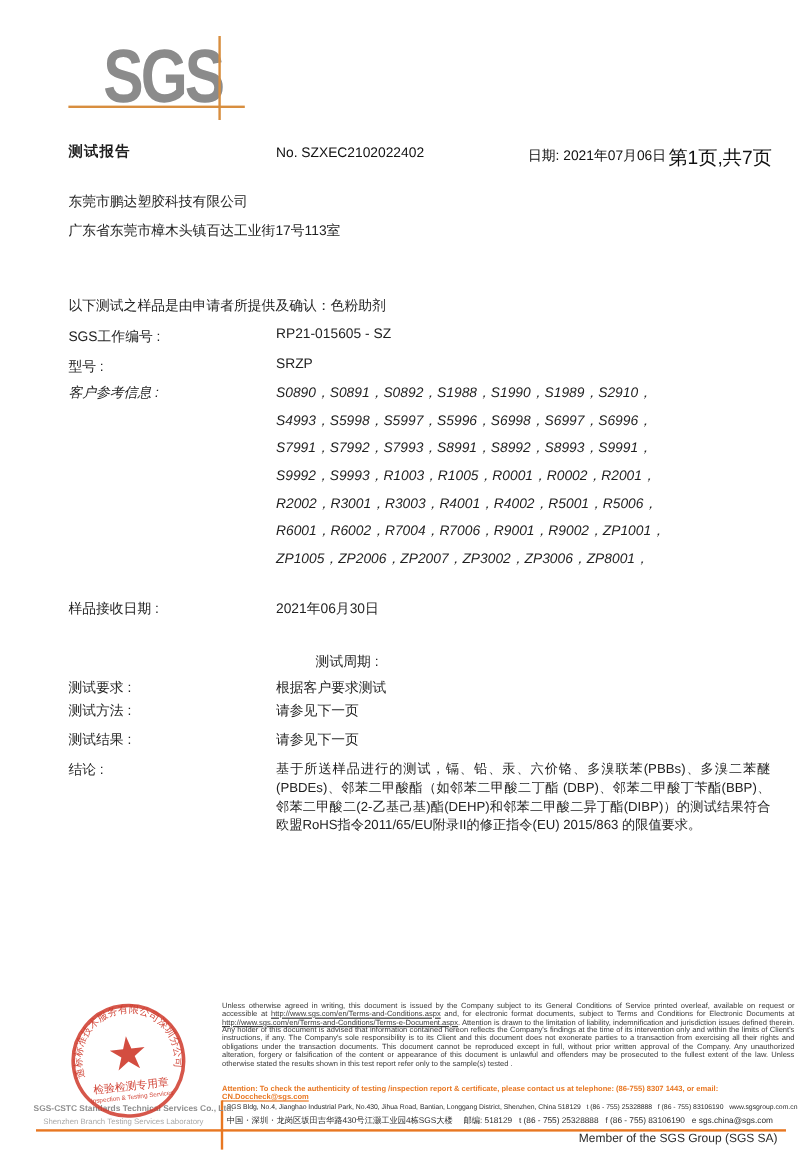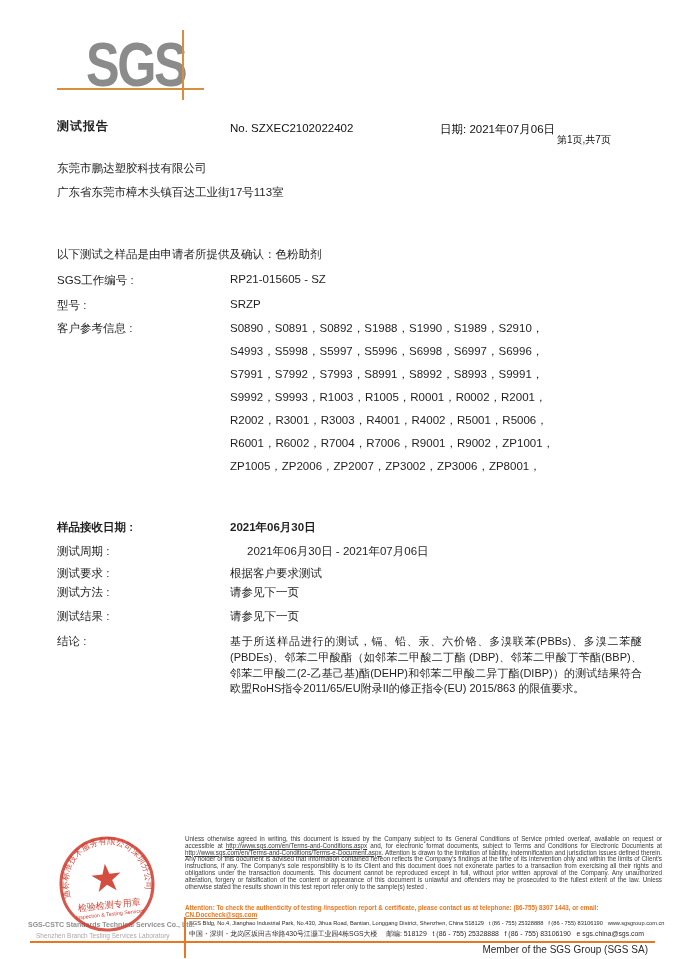--- a/index.html
+++ b/index.html
@@ -20,37 +20,37 @@
     color: #8b8b8b; letter-spacing: -3px;
     transform: scaleX(0.80); transform-origin: left top;
   }
   .logo-hline { left: 57px; top: 88px; width: 147px; height: 2px; background: #d88e3f; }
   .logo-vline { left: 182px; top: 30px; width: 2px; height: 70px; background: #d88e3f; }
 
   
   .doc-title   { left: 57px;  top: 118px; font-size: 12px; font-weight: bold; letter-spacing: 1px; }
   .h-report-no { left: 230px; top: 122px; font-size: 11.5px; color: #111; }
   .h-date      { left: 420px; top: 122px; font-size: 11.5px; color: #111; margin-left: 20px; }
-  .h-pages     { left: 557px; top: 122px; font-size: 10px; color: #111; margin-top: 11px; }
+  .h-pages     { left: 557px; top: 122px; font-size: 16px; color: #111; }
 
   
   .company-name { left: 57px; top: 161px; font-size: 11.5px; }
   .company-addr { left: 57px; top: 185px; font-size: 11.5px; }
 
   .intro { left: 57px; top: 247px; font-size: 11.5px; }
 
   
   .row { left: 57px; width: 585px; display: flex; font-size: 11.5px; justify-content: center; }
   .row .lbl { width: 173px; flex: none; }
   .row .val { flex: 1; }
   .r-work    { top: 273px; }
   .r-model   { top: 298px; }
   .r-ref     { top: 317px; }
-  .r-ref .lbl, .r-ref .ref-line { line-height: 23px; }
-  .r-receive { top: 520px; font-weight: bold; }
+  .r-ref .lbl, .r-ref .ref-line { line-height: 23px; font-style: italic; }
+  .r-receive { top: 500px; }
   .r-period  { top: 544px; gap: 17px; }
   .r-require { top: 566px; }
   .r-method  { top: 585px; }
   .r-result  { top: 609px; }
   .r-conclusion { top: 634px; }
   .r-conclusion .val { font-size: 11px; line-height: 15.8px; text-align: justify; }
 
   
   .stamp { left: 47px; top: 824px; width: 120px; height: 120px; transform: rotate(-6deg); z-index: 3; }
   .stamp-sub1 { left: 28px; top: 921px; font-size: 7px; font-weight: bold; color: #8f8f8f; z-index: 2; }
@@ -113,21 +113,20 @@
   </div>
 </div>
 
 <div class="abs row r-receive">
   <div class="lbl">样品接收日期 :</div>
   <div class="val">2021年06月30日</div>
 </div>
 
 <div class="abs row r-period">
   <div class="lbl">测试周期 :</div>
-  <div class="val">2021年06月30日 - 2021年07月06日</div>
 </div>
 
 <div class="abs row r-require">
   <div class="lbl">测试要求 :</div>
   <div class="val">根据客户要求测试</div>
 </div>
 
 <div class="abs row r-method">
   <div class="lbl">测试方法 :</div>
   <div class="val">请参见下一页</div>

